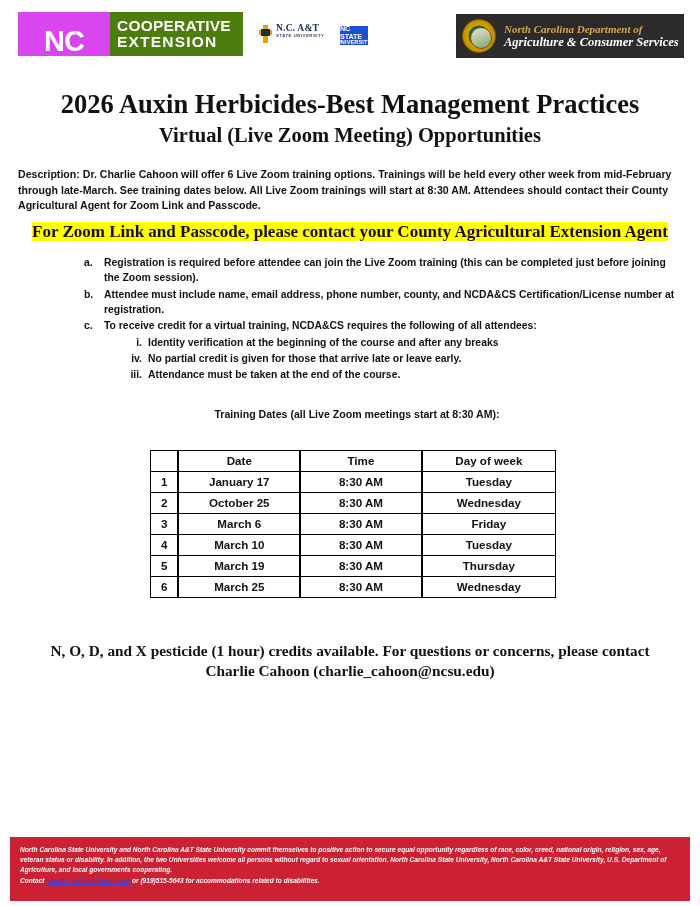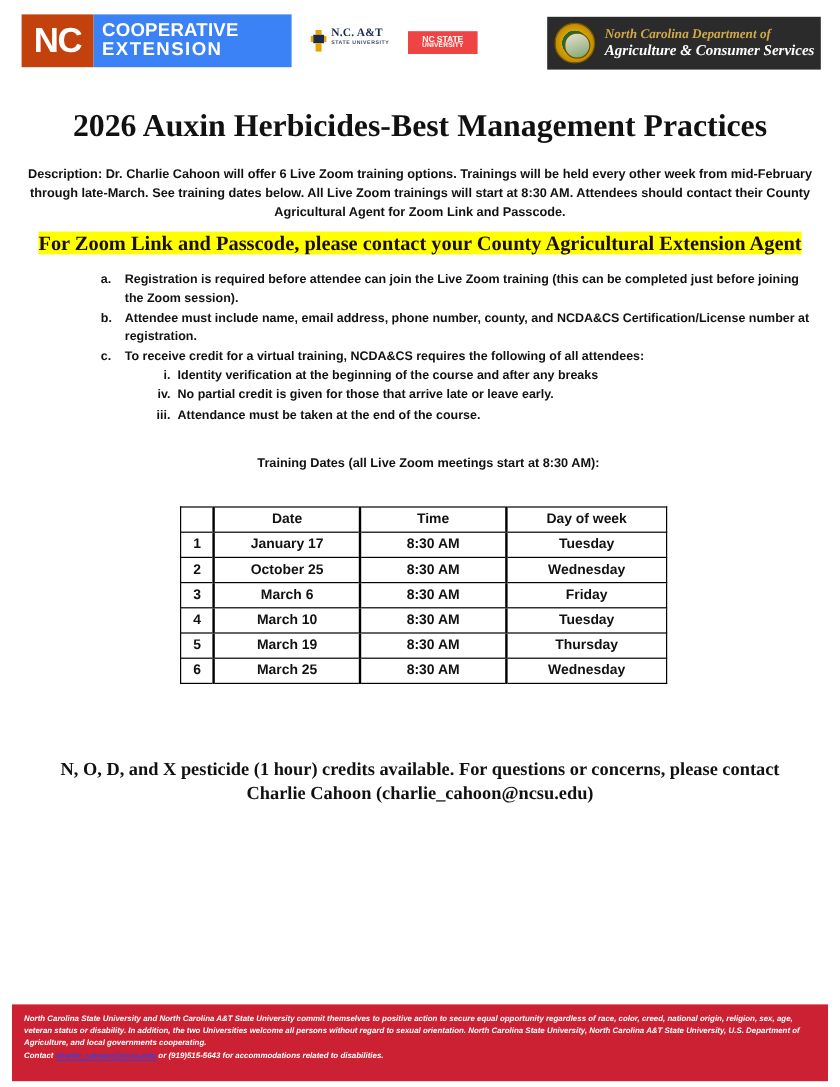--- a/index.html
+++ b/index.html
@@ -27,36 +27,36 @@
   .nc-ext-logo {
     position: absolute;
     left: 18px;
     top: 12px;
     display: flex;
     height: 44px;
     width: 225px;
     align-items: stretch;
   }
   .nc-ext-red {
-    background: #c2410c;
-    width: 60px;
-    display: flex;
-    align-items: center;
+    background: #d946ef;
+    width: 92px;
+    display: flex;
+    align-items: flex-end;
     justify-content: center;
   }
   .nc-ext-red .nc-text {
     color: #ffffff;
     font-weight: bold;
     font-size: 29px;
     letter-spacing: -1px;
     line-height: 1;
     font-family: "Liberation Sans", sans-serif;
   }
   .nc-ext-blue {
-    background: #3b82f6;
+    background: #4d7c0f;
     flex: 1;
     display: flex;
     flex-direction: column;
     justify-content: center;
     padding-left: 7px;
   }
   .nc-ext-blue .l1, .nc-ext-blue .l2 {
     color: #ffffff;
     font-weight: bold;
     line-height: 1.02;
@@ -92,22 +92,22 @@
     color: #3b4a66;
     letter-spacing: 0.5px;
     font-family: "Liberation Sans", sans-serif;
   }
 
   
   .ncstate-logo {
     position: absolute;
     left: 340px;
     top: 26px;
-    background: #ef4444;
-    width: 58px;
+    background: #1d4ed8;
+    width: 28px;
     height: 19px;
     display: flex;
     flex-direction: column;
     align-items: center;
     justify-content: center;
     line-height: 1.05;
   }
   .ncstate-logo .s1 {
     color: #ffffff;
     font-size: 7.2px;
@@ -193,21 +193,20 @@
     color: #111111;
     margin-top: 3px;
   }
 
   
   .description {
     margin: 18px 18px 0 18px;
     font-size: 10.6px;
     font-weight: bold;
     line-height: 1.48;
-    text-align: center;
     color: #111111;
   }
   .description .desc-body { font-weight: bold; }
 
   .highlight-line {
     text-align: center;
     margin-top: 7px;
     padding: 0 26px;
   }
   .highlight-line span.hl {
@@ -288,21 +287,21 @@
   table.dates-table .col-date { width: 122px; }
   table.dates-table .col-time { width: 122px; }
   table.dates-table .col-day { width: 134px; }
   table.dates-table thead td.col-idx { border-right: 2px solid #000; }
   table.dates-table tbody td.col-idx { border-right: 2px solid #000; }
   table.dates-table td.col-date { border-right: 2px solid #000; }
   table.dates-table td.col-time { border-right: 2px solid #000; }
 
   
   .credits {
-    margin-top: 62px;
+    margin-top: 43px;
     text-align: center;
     font-family: "Liberation Serif", serif;
     font-weight: bold;
     font-size: 15.3px;
     line-height: 1.3;
     color: #111111;
     padding: 0 22px;
   }
 
   
@@ -371,20 +370,21 @@
     <span class="ncda-seal"></span>
     <span class="ncda-words">
       <div class="n1">North Carolina Department of</div>
       <div class="n2">Agriculture &amp; Consumer Services</div>
     </span>
   </div>
 </div>
 
 <div class="title-block">
   <div class="title-main">2026 Auxin Herbicides-Best Management Practices</div>
+  <div class="title-sub">Virtual (Live Zoom Meeting) Opportunities</div>
 </div>
 
 <div class="description">
   <span>Description:</span><span class="desc-body"> Dr. Charlie Cahoon will offer 6 Live Zoom training options. Trainings will be held every other week from mid-February through late-March. See training dates below. All Live Zoom trainings will start at 8:30 AM. Attendees should contact their County Agricultural Agent for Zoom Link and Passcode.</span>
 </div>
 
 <div class="highlight-line">
   <span class="hl">For Zoom Link and Passcode, please contact your County Agricultural Extension Agent</span>
 </div>
 

